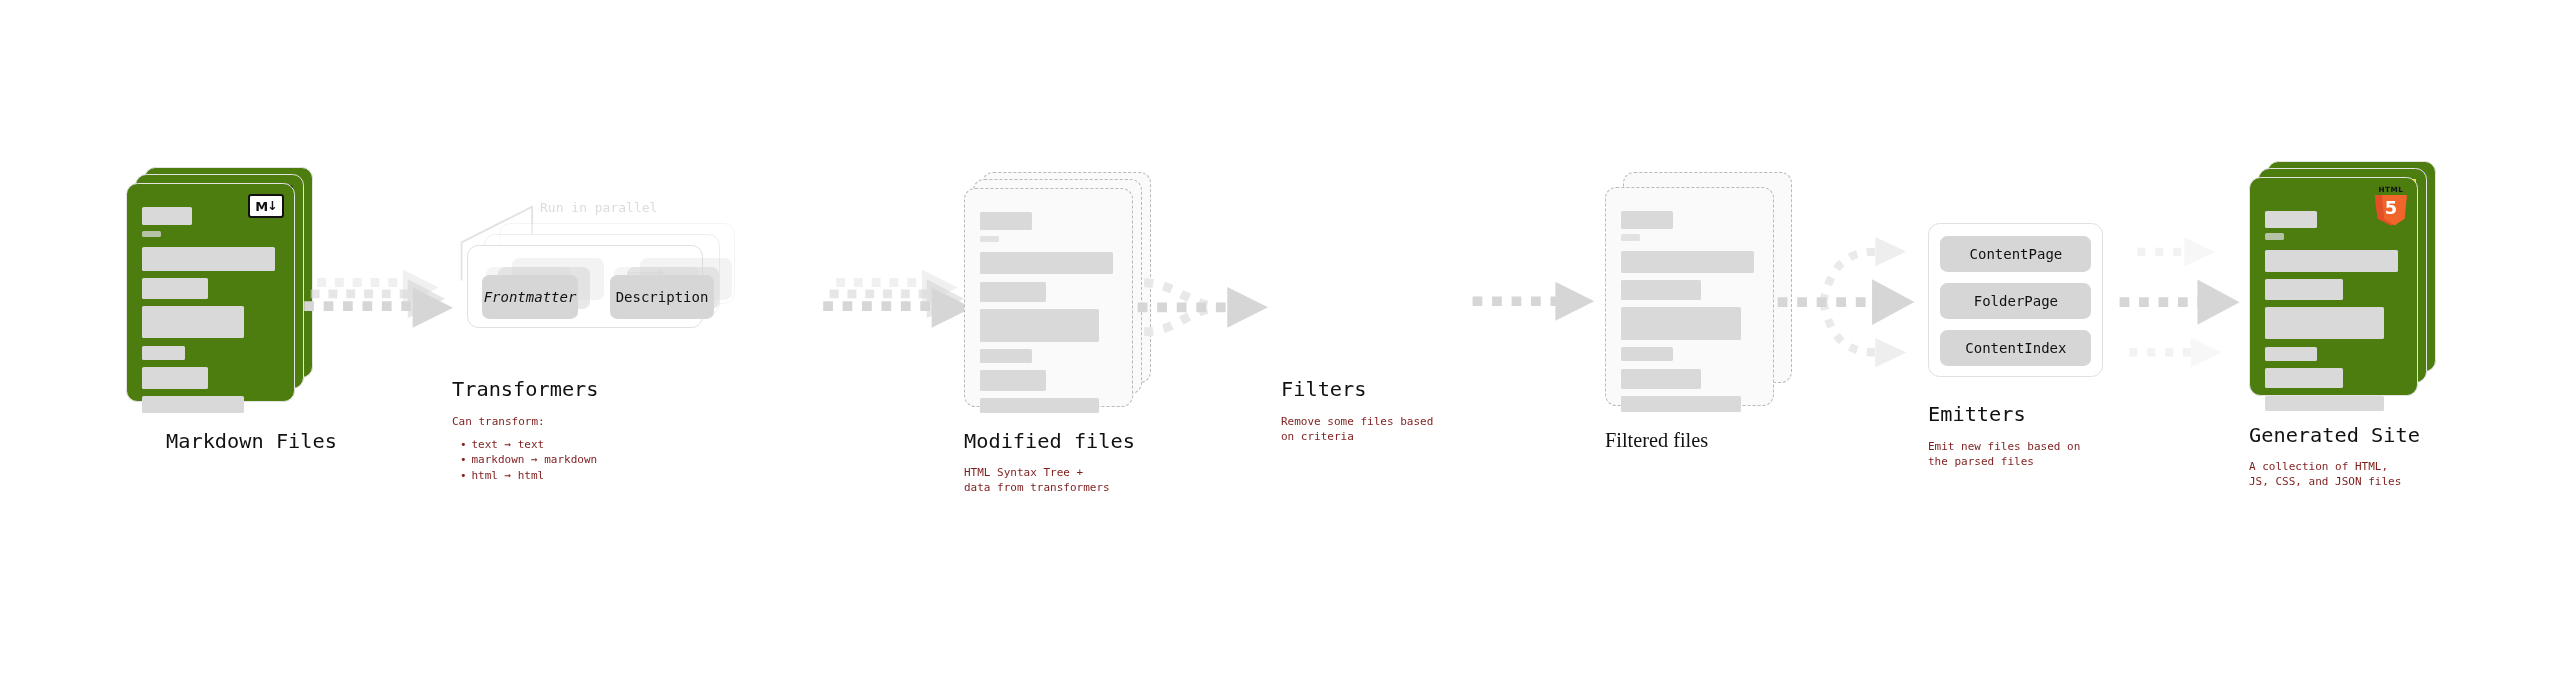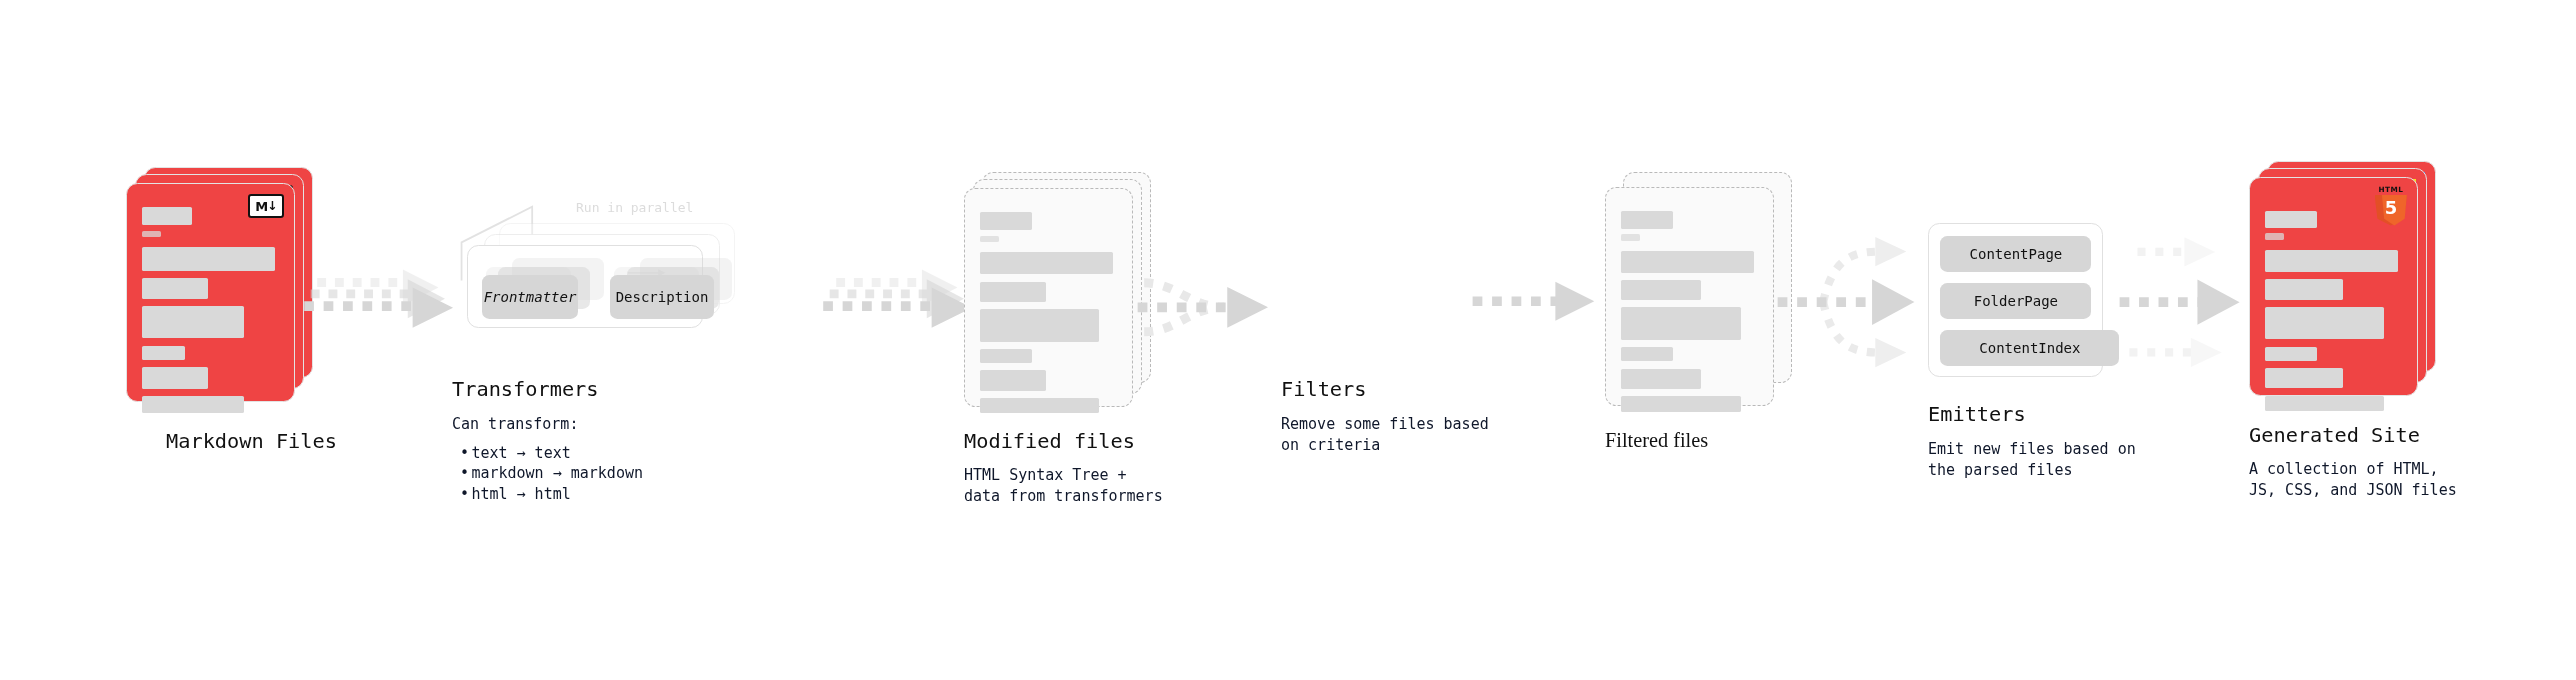--- a/index.html
+++ b/index.html
@@ -13,21 +13,21 @@
   .stage{position:relative;width:2576px;height:681px;}
 
   
   .node{position:absolute;}
 
   
   .card{
     position:absolute;
     width:169px;height:219px;
     border-radius:11.4px;
-    background:#ef4444;
+    background:#4d7c0f;
     border:1.3px solid #e3e3e3;
     box-sizing:border-box;
   }
   .card.dashed{
     border:1.3px dashed #b9b9b9;
     background:#fafafa;
   }
   .card .lines{
     position:absolute;left:14.6px;top:23px;right:13px;
     display:flex;flex-direction:column;gap:0;
@@ -91,21 +91,21 @@
     display:flex;align-items:center;justify-content:center;
     font-size:14px;color:#111;letter-spacing:0px;white-space:nowrap;
   }
 
   
   .title{
     position:absolute;font-size:20.3px;letter-spacing:0px;
     color:#111;white-space:nowrap;
   }
   .sub{
-    position:absolute;font-size:15px;line-height:1.38;color:#0f172a;
+    position:absolute;font-size:11px;line-height:1.38;color:#7f1d1d;
     white-space:pre;
   }
   .sub.list{white-space:normal;}
   .sub ul{margin:8px;padding:0 0 0 11.4px;list-style:none;}
   .sub li{position:relative;}
   .sub li:before{content:"\2022";position:absolute;left:-11.4px;}
 
   .parallel-label{
     position:absolute;font-size:13px;color:#dcdcdc;white-space:nowrap;
   }
@@ -170,21 +170,21 @@
       <line x1="2" y1="47" x2="144" y2="47" stroke="#d6d6d6" stroke-width="12" stroke-dasharray="12 12"></line>
       <polygon points="136,24 186,49 136,74" fill="#d6d6d6"></polygon>
     </g>
   </svg>
 
   <div class="node" style="left:451px;top:195px;">
 
     <svg style="position:absolute;left:0;top:0;" width="276" height="98" viewBox="0 0 340 120">
       <path d="M 13,105 L 13,58 L 100,14 L 100,48" fill="none" stroke="#e2e2e2" stroke-width="2.2"></path>
     </svg>
-    <div class="parallel-label" style="left:89px;top:4.9px;margin-left:36px;">Run in parallel</div>
+    <div class="parallel-label" style="left:89px;top:4.9px;">Run in parallel</div>
 
     <div class="box" style="left:48px;top:28.4px;width:236px;height:81px;opacity:.35;"></div>
     <div class="box" style="left:32.5px;top:39px;width:236px;height:81px;opacity:.55;"></div>
     <div class="box" style="left:16.3px;top:50px;width:236px;height:83px;">
       <div class="chip" style="position:absolute;left:18px;top:21px;width:85px;height:41px;opacity:.25;"></div>
       <div class="chip" style="position:absolute;left:146px;top:21px;width:85px;height:41px;opacity:.25;"></div>
     </div>
 
     <div class="chip" style="position:absolute;left:61px;top:63px;width:92px;height:42px;opacity:.30;"></div>
     <div class="chip" style="position:absolute;left:189px;top:63px;width:92px;height:42px;opacity:.30;"></div>
@@ -308,21 +308,21 @@
     <polygon points="118,58 170,86 118,114" fill="#d6d6d6"></polygon>
   </svg>
 
   <div class="box" style="left:1928px;top:223px;width:175px;height:154px;">
     <div class="chip" style="position:absolute;left:11.4px;top:12.2px;width:151px;height:36px;">
       <span>ContentPage</span>
     </div>
     <div class="chip" style="position:absolute;left:11.4px;top:59px;width:151px;height:36px;">
       <span>FolderPage</span>
     </div>
-    <div class="chip" style="position:absolute;left:11.4px;top:106px;width:179px;height:36px;">
+    <div class="chip" style="position:absolute;left:11.4px;top:106px;width:151px;height:36px;">
       <span>ContentIndex</span>
     </div>
   </div>
   <div class="title" style="left:1928px;top:402px;">Emitters</div>
   <div class="sub" style="left:1928px;top:439px;">Emit new files based on
 the parsed files</div>
 
   <svg class="node" style="left:2118px;top:232px;" width="154" height="163" viewBox="0 0 190 200">
     <g opacity="0.45">
       <line x1="24" y1="24" x2="88" y2="24" stroke="#e4e4e4" stroke-width="10" stroke-dasharray="10 12"></line>

